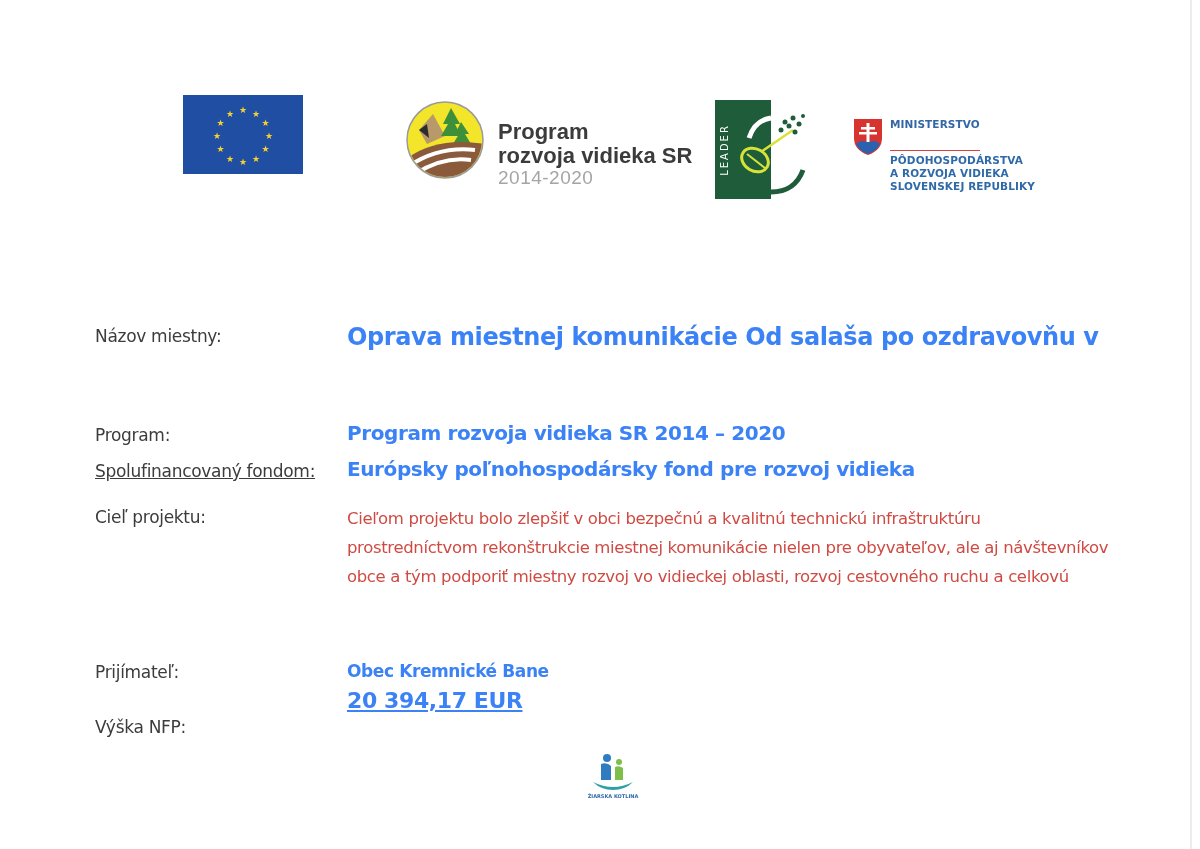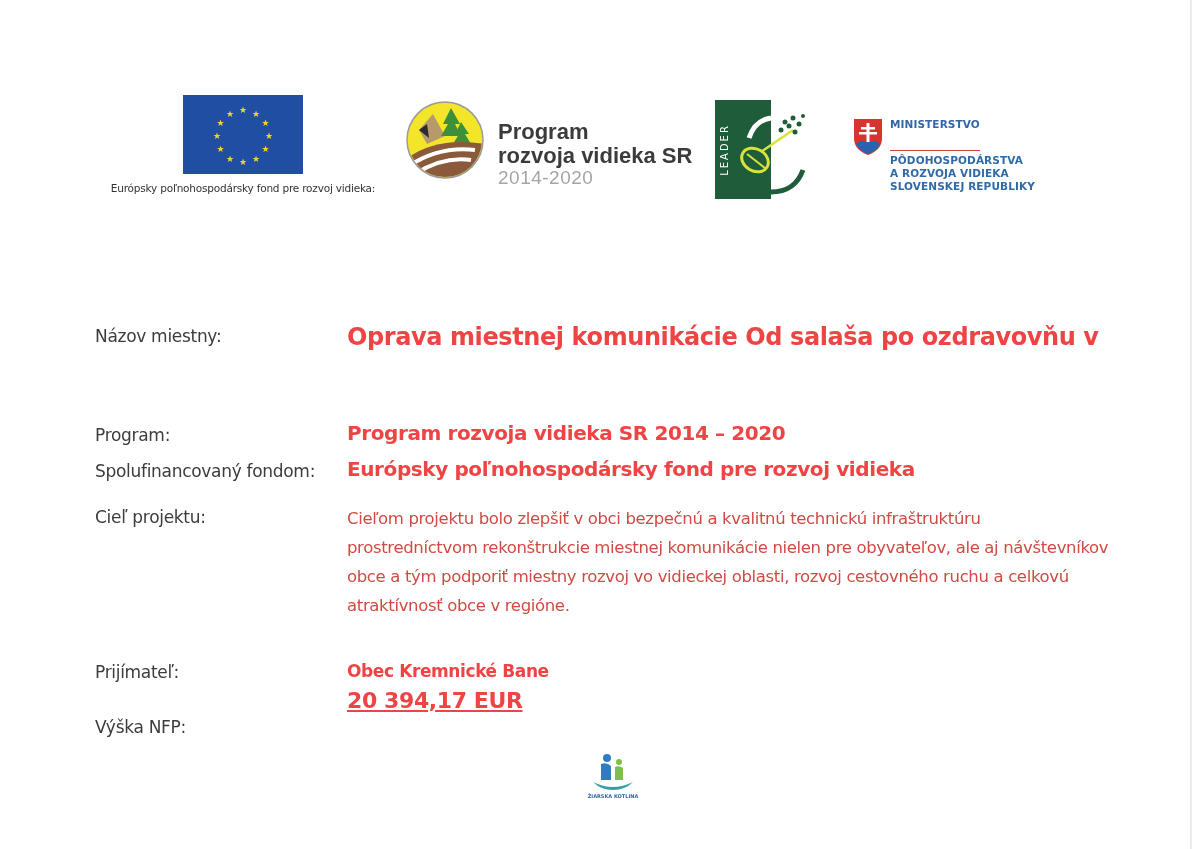--- a/index.html
+++ b/index.html
@@ -26,21 +26,21 @@
   
   .leader { left: 715px; top: 100px; width: 98px; height: 99px; }
 
   
   .ministry-crest { left: 853px; top: 118px; width: 30px; height: 38px; }
   .ministry-text { left: 890px; top: 118px; font-family: "DejaVu Sans", sans-serif; font-weight: bold; font-size: 10.5px; line-height: 13px; color: #2f6aa8; letter-spacing: 0.1px; }
   .ministry-text .l1 { color: #3266a6; border-bottom: 1.5px solid #d5453f; display: inline-block; padding-bottom: 19px; margin-bottom: 3px; }
 
   
   .label { left: 95px; font-size: 17px; color: #3c3c3c; font-family: "DejaVu Sans", sans-serif; font-weight: normal; letter-spacing: -0.3px; }
-  .value { left: 347px; color: #ef4444; font-family: "DejaVu Sans", sans-serif; font-weight: bold; letter-spacing: -0.4px; }
+  .value { left: 347px; color: #3b82f6; font-family: "DejaVu Sans", sans-serif; font-weight: bold; letter-spacing: -0.4px; }
   .title-val { top: 316px; font-size: 24px; line-height: 42px; width: 770px; }
   .mid-val { font-size: 20px; }
   .goal-val { top: 504px; font-size: 16.5px; line-height: 29px; width: 790px; color: #cf4a42; font-weight: normal; letter-spacing: -0.35px; }
   .recipient-val { top: 661px; font-size: 17px; }
   .amount-val { top: 688px; font-size: 22px; text-decoration: underline; }
 
   .zk-logo { left: 585px; top: 748px; width: 56px; height: 56px; }
 </style>
 </head>
 <body>
@@ -60,21 +60,20 @@
       <text x="60" y="70">★</text>
         <text x="47" y="66.5">★</text>
         <text x="37.5" y="57">★</text>
       <text x="34" y="44">★</text>
         <text x="37.5" y="31">★</text>
         <text x="47" y="21.5">★</text>
     </g>
   </svg>
 </div>
 <div class="abs eu-caption">
-  <div>Európsky poľnohospodársky fond pre rozvoj vidieka:</div>
 </div>
 
 <div class="abs prv-badge">
   <svg width="80" height="80" viewBox="0 0 80 80">
     <circle cx="40" cy="40" r="38" fill="#f3e52a" stroke="#9a9a9a" stroke-width="1.5"></circle>
     <clipPath id="cc">
         <circle cx="40" cy="40" r="37"></circle>
       </clipPath>
     <g clip-path="url(#cc)">
       <polygon points="14,30 28,14 40,36 22,44" fill="#b89a6a"></polygon>
@@ -131,29 +130,28 @@
 </div>
 
 <div class="abs label" style="top:326px;">Názov miestny:</div>
 <div class="abs value title-val">
   <div>Oprava miestnej komunikácie Od salaša po ozdravovňu v</div>
 </div>
 
 <div class="abs label" style="top:425px;">Program:</div>
 <div class="abs value mid-val" style="top:421px;">Program rozvoja vidieka SR 2014 – 2020</div>
 
-<div class="abs label" style="top:461px;">Spolufinancovaný fondom:</div>
+<div class="abs label" style="top:461px;text-decoration:underline;">Spolufinancovaný fondom:</div>
 <div class="abs value mid-val" style="top:457px;">Európsky poľnohospodársky fond pre rozvoj vidieka</div>
 
 <div class="abs label" style="top:507px;">Cieľ projektu:</div>
 <div class="abs value goal-val">
   <div>Cieľom projektu bolo zlepšiť v obci bezpečnú a kvalitnú technickú infraštruktúru</div>
   <div>prostredníctvom rekonštrukcie miestnej komunikácie nielen pre obyvateľov, ale aj návštevníkov</div>
   <div>obce a tým podporiť miestny rozvoj vo vidieckej oblasti, rozvoj cestovného ruchu a celkovú</div>
-  <div>atraktívnosť obce v regióne.</div>
 </div>
 
 <div class="abs label" style="top:662px;">Prijímateľ:</div>
 <div class="abs value recipient-val">Obec Kremnické Bane</div>
 
 <div class="abs label" style="top:717px;">Výška NFP:</div>
 <div class="abs value amount-val">20 394,17 EUR</div>
 
 <div class="abs zk-logo">
   <svg width="56" height="56" viewBox="0 0 56 56">

